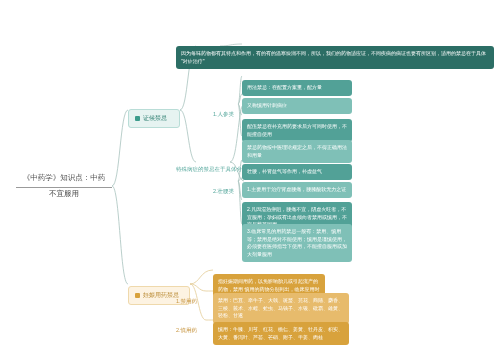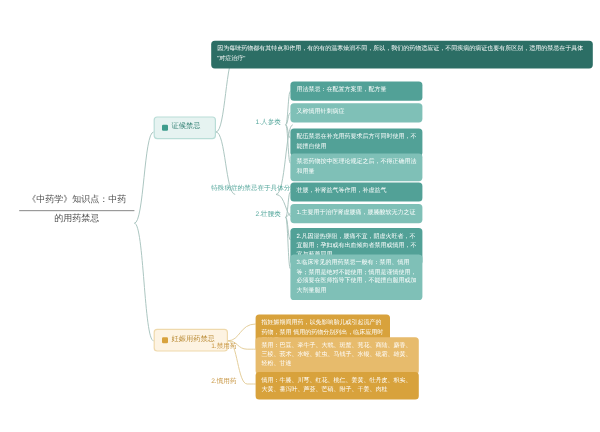--- a/index.html
+++ b/index.html
@@ -4,21 +4,21 @@
 <style>
   html,body{margin:0;padding:0;}
   body{
     width:500px;height:360px;overflow:hidden;
     background:#ffffff;
     font-family:"Liberation Sans","DejaVu Sans",sans-serif;
   }
   #stage{position:relative;width:500px;height:360px;}
   svg#wires{position:absolute;left:0;top:0;width:500px;height:360px;pointer-events:none;}
 
-  .node{position:absolute;box-sizing:border-box;}
+  .node{position:absolute;box-sizing:border-box;margin-top:12px;}
 
   
   .root{
     left:16px;top:160px;width:96px;
     color:#4a4a4a;font-size:7.5px;line-height:12px;
     text-align:center;
   }
   .root .rootline{border-bottom:1px solid #9a9a9a;padding-bottom:3px;}
 
   
@@ -114,21 +114,21 @@
       <path d="M190,284 C200,284 200,270 213,270" stroke="#e3cc96"></path>
       <path d="M190,284 C198,284 198,291 206,291" stroke="#e3cc96"></path>
       <path d="M190,284 C198,284 198,320 206,320" stroke="#e3cc96"></path>
       <path d="M206,291 C210,291 210,291 213,291" stroke="#e3cc96"></path>
       <path d="M206,320 C210,320 210,320 213,320" stroke="#e3cc96"></path>
     </g>
   </svg>
 
   <div class="node root">
     <div class="rootline">《中药学》知识点：中药</div>
-    <div>的用药禁忌</div>
+    <div>不宜服用</div>
   </div>
 
   <div class="node pill pill-teal" id="n-zhengzhuang">
     <span class="dot dot-teal"></span>
     <span>证候禁忌</span>
   </div>
 
   <div class="node pill pill-amber" id="n-jinji">
     <span class="dot dot-amber"></span>
     <span>妊娠用药禁忌</span>

